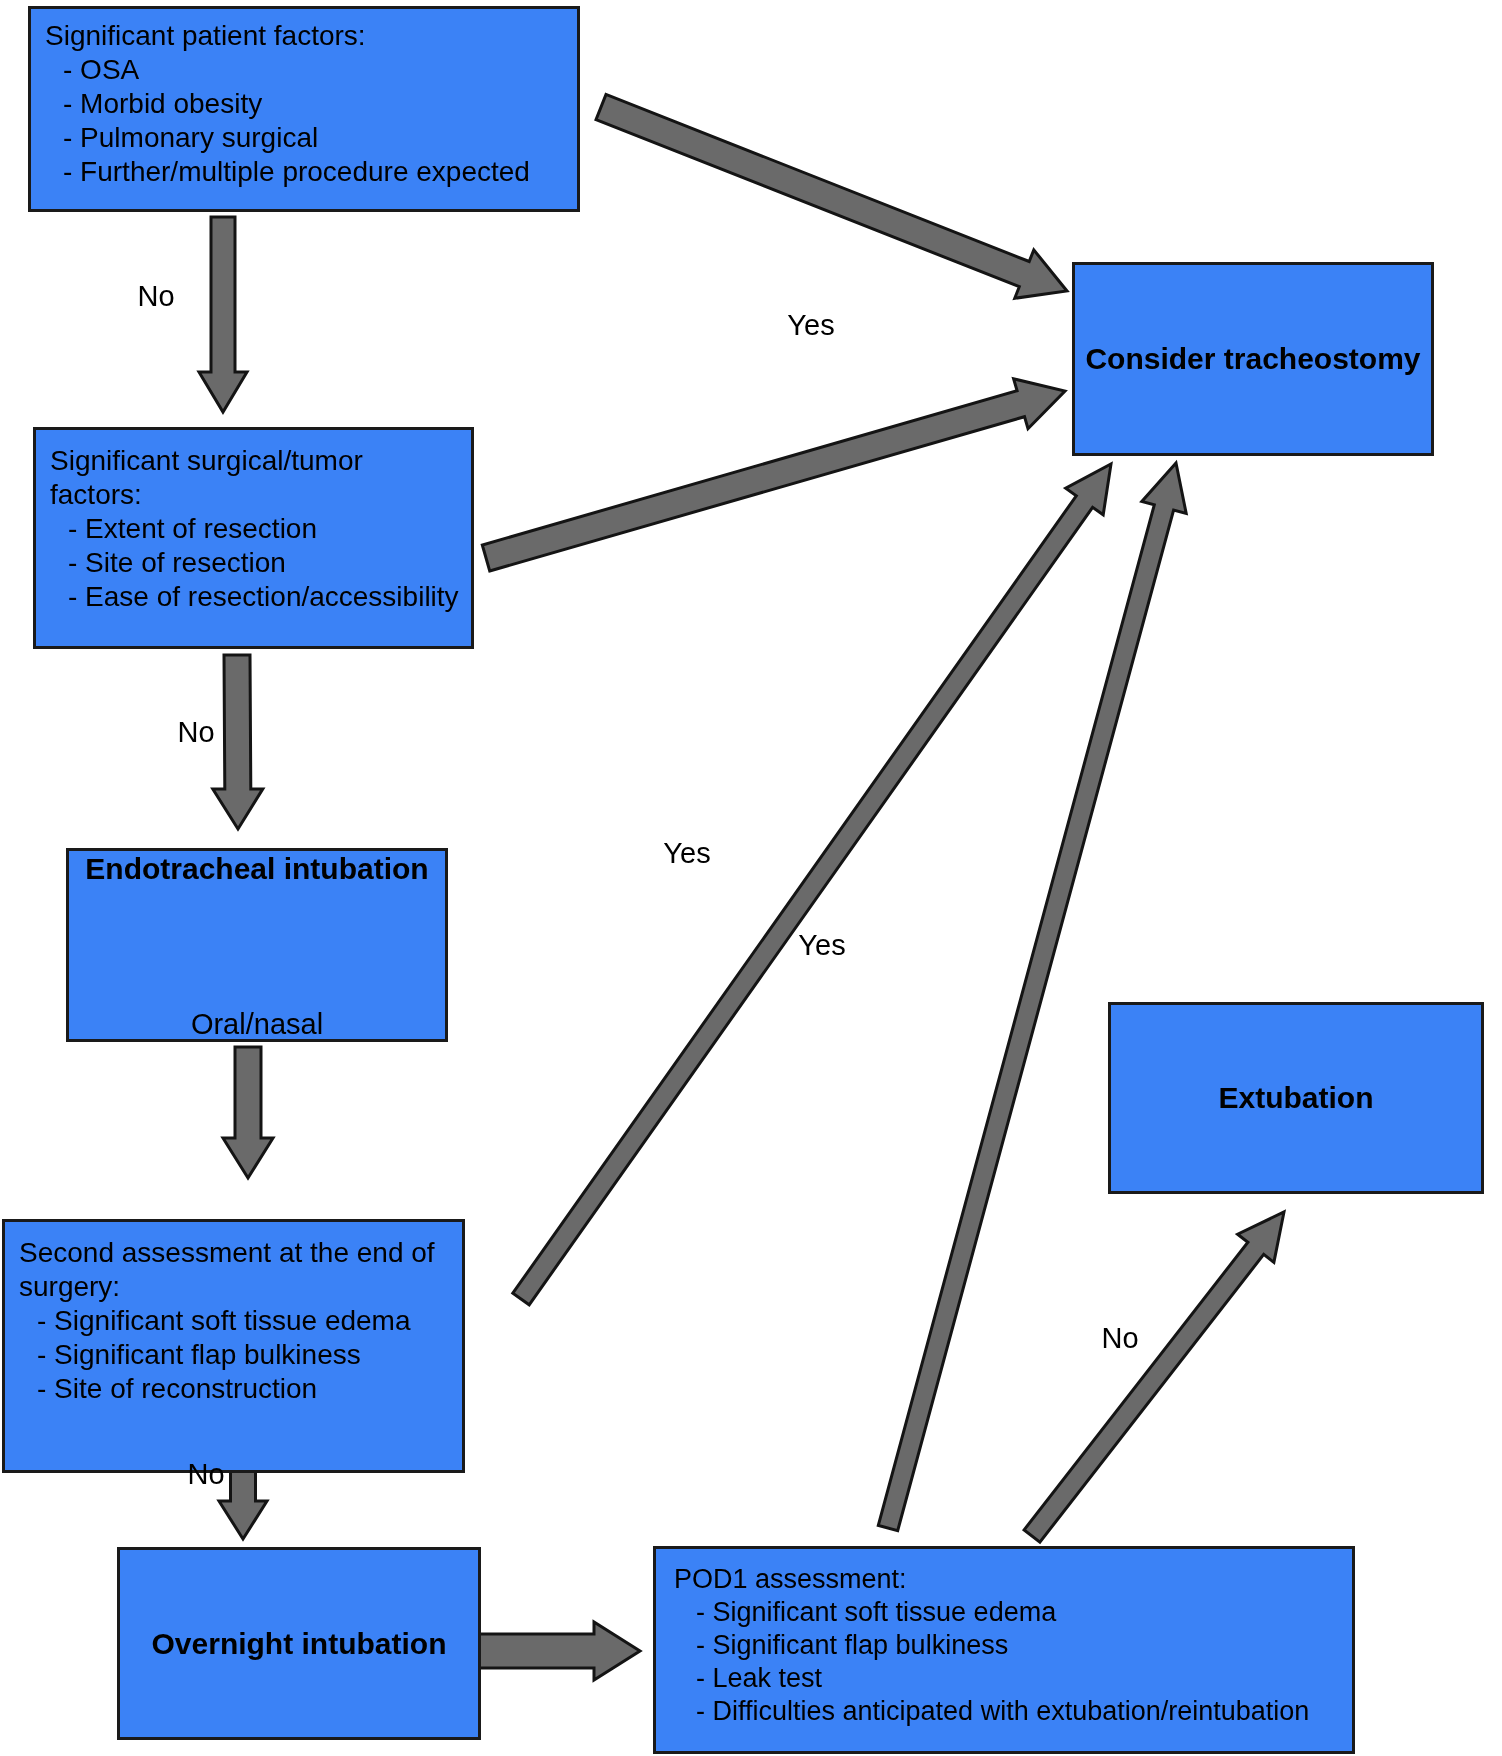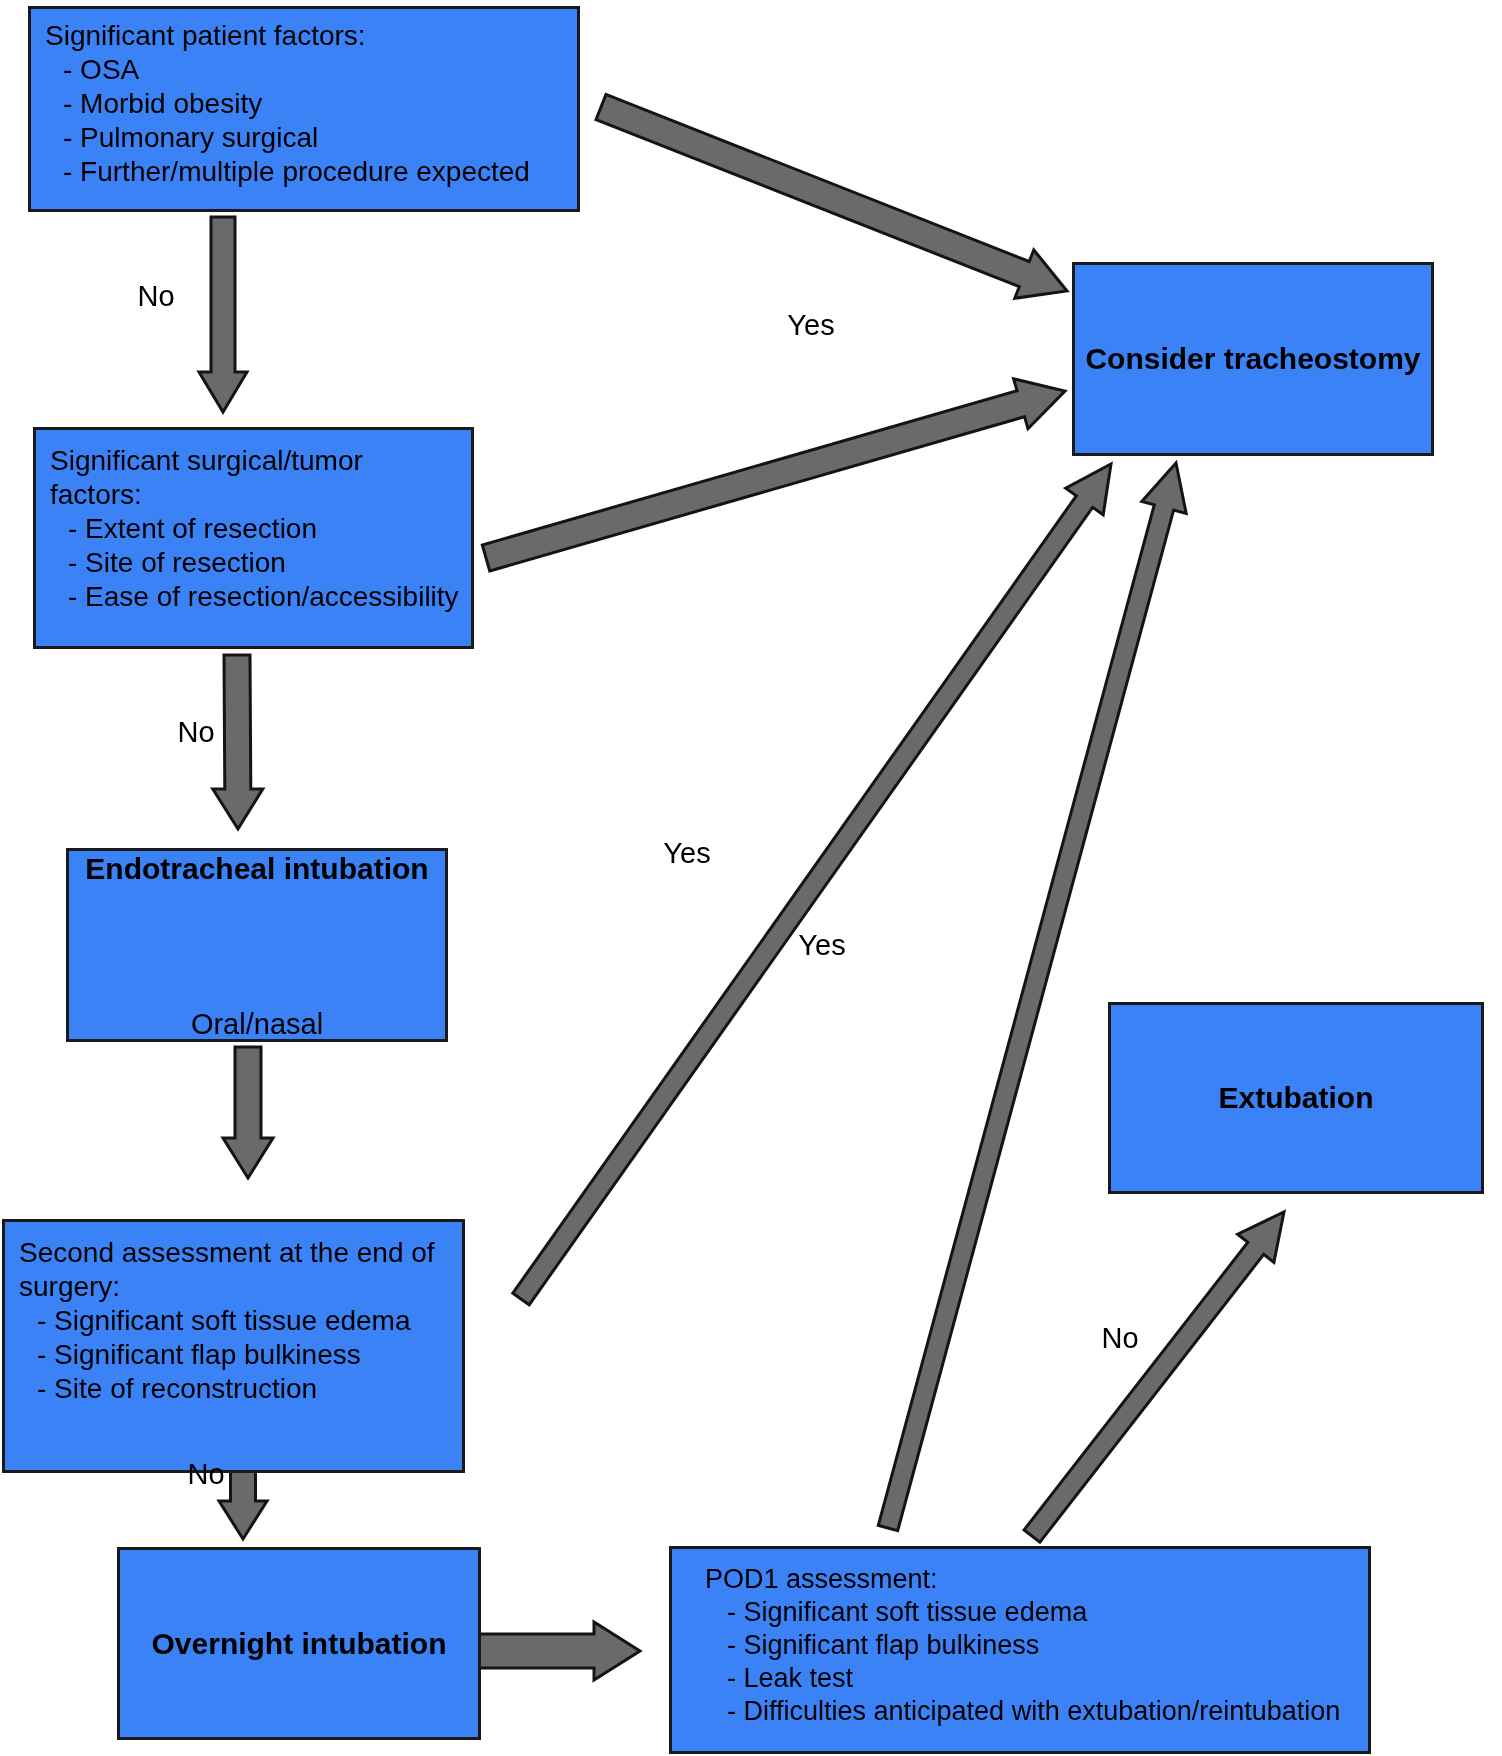--- a/index.html
+++ b/index.html
@@ -38,21 +38,21 @@
   }
   .node.center-node .node-title { font-weight: bold; font-size: 30px; line-height: 36px; }
   .node .node-subtitle { font-size: 29px; line-height: 30px; }
 
   #node-patient      { left: 28px;   top: 6px;    width: 552px; height: 206px; }
   #node-surgical     { left: 33px;   top: 427px;  width: 441px; height: 222px; padding-top: 14px; }
   #node-endotracheal { left: 66px;   top: 848px;  width: 382px; height: 194px; justify-content: space-between; }
   #node-second       { left: 2px;    top: 1202px; width: 463px; height: 254px; padding-top: 14px; margin-top: 17px; }
   #node-overnight    { left: 73px;   top: 1547px; width: 364px; height: 193px; margin-left: 44px; }
   #node-pod1         { left: 653px;  top: 1546px; width: 702px; height: 208px;
-                       padding: 14px 33px; font-size: 27px; line-height: 33px; margin-left: 16px; }
+                       padding: 14px 18px; font-size: 27px; line-height: 33px; }
   #node-pod1 .bullets { padding-left: 22px; }
   #node-tracheostomy { left: 1072px; top: 262px;  width: 362px; height: 194px; }
   #node-extubation   { left: 1108px; top: 1002px; width: 376px; height: 192px; }
 
   .edge-label {
     position: absolute;
     transform: translate(-50%, -50%);
     font-size: 29px;
     line-height: 30px;
     white-space: nowrap;

